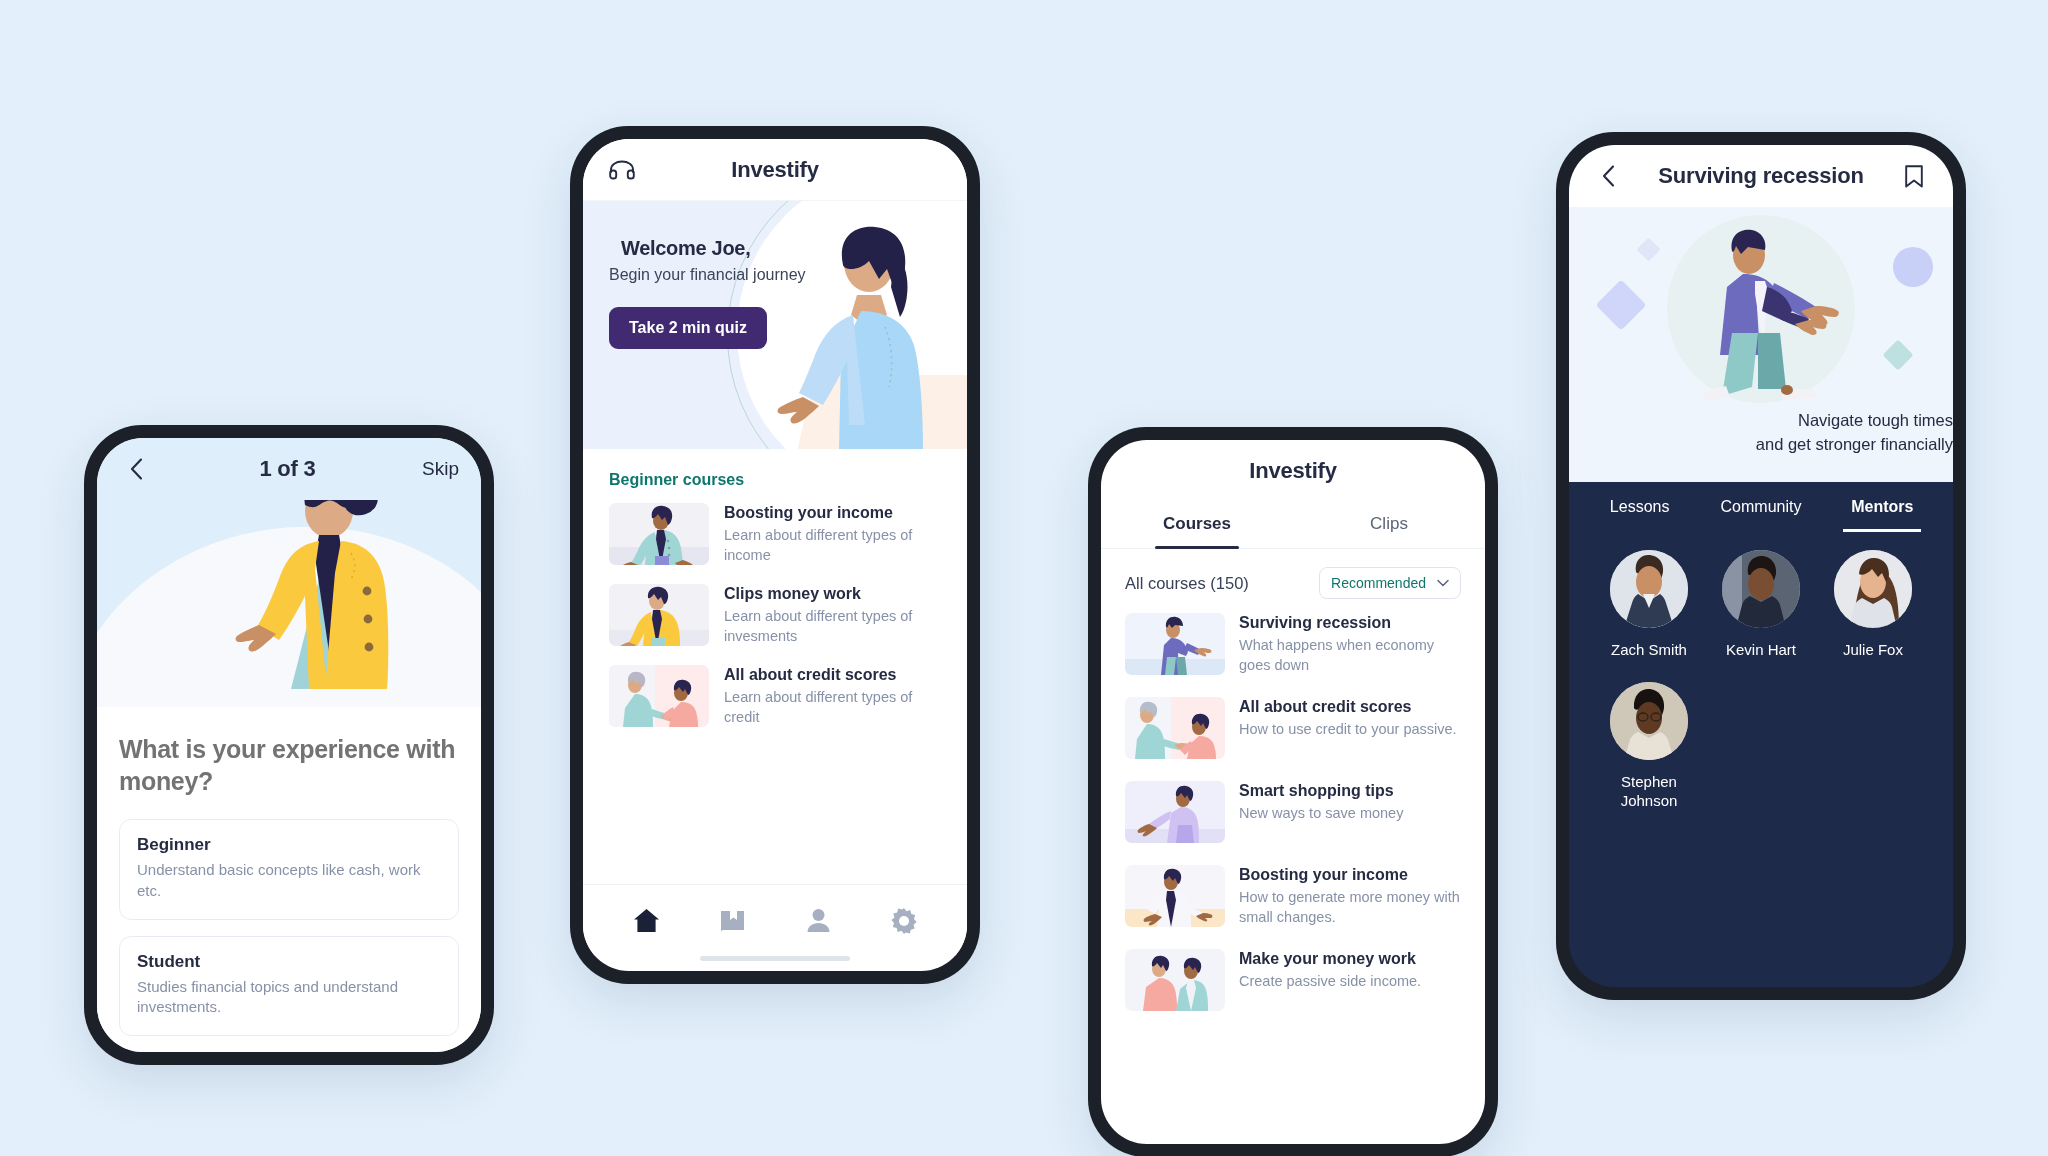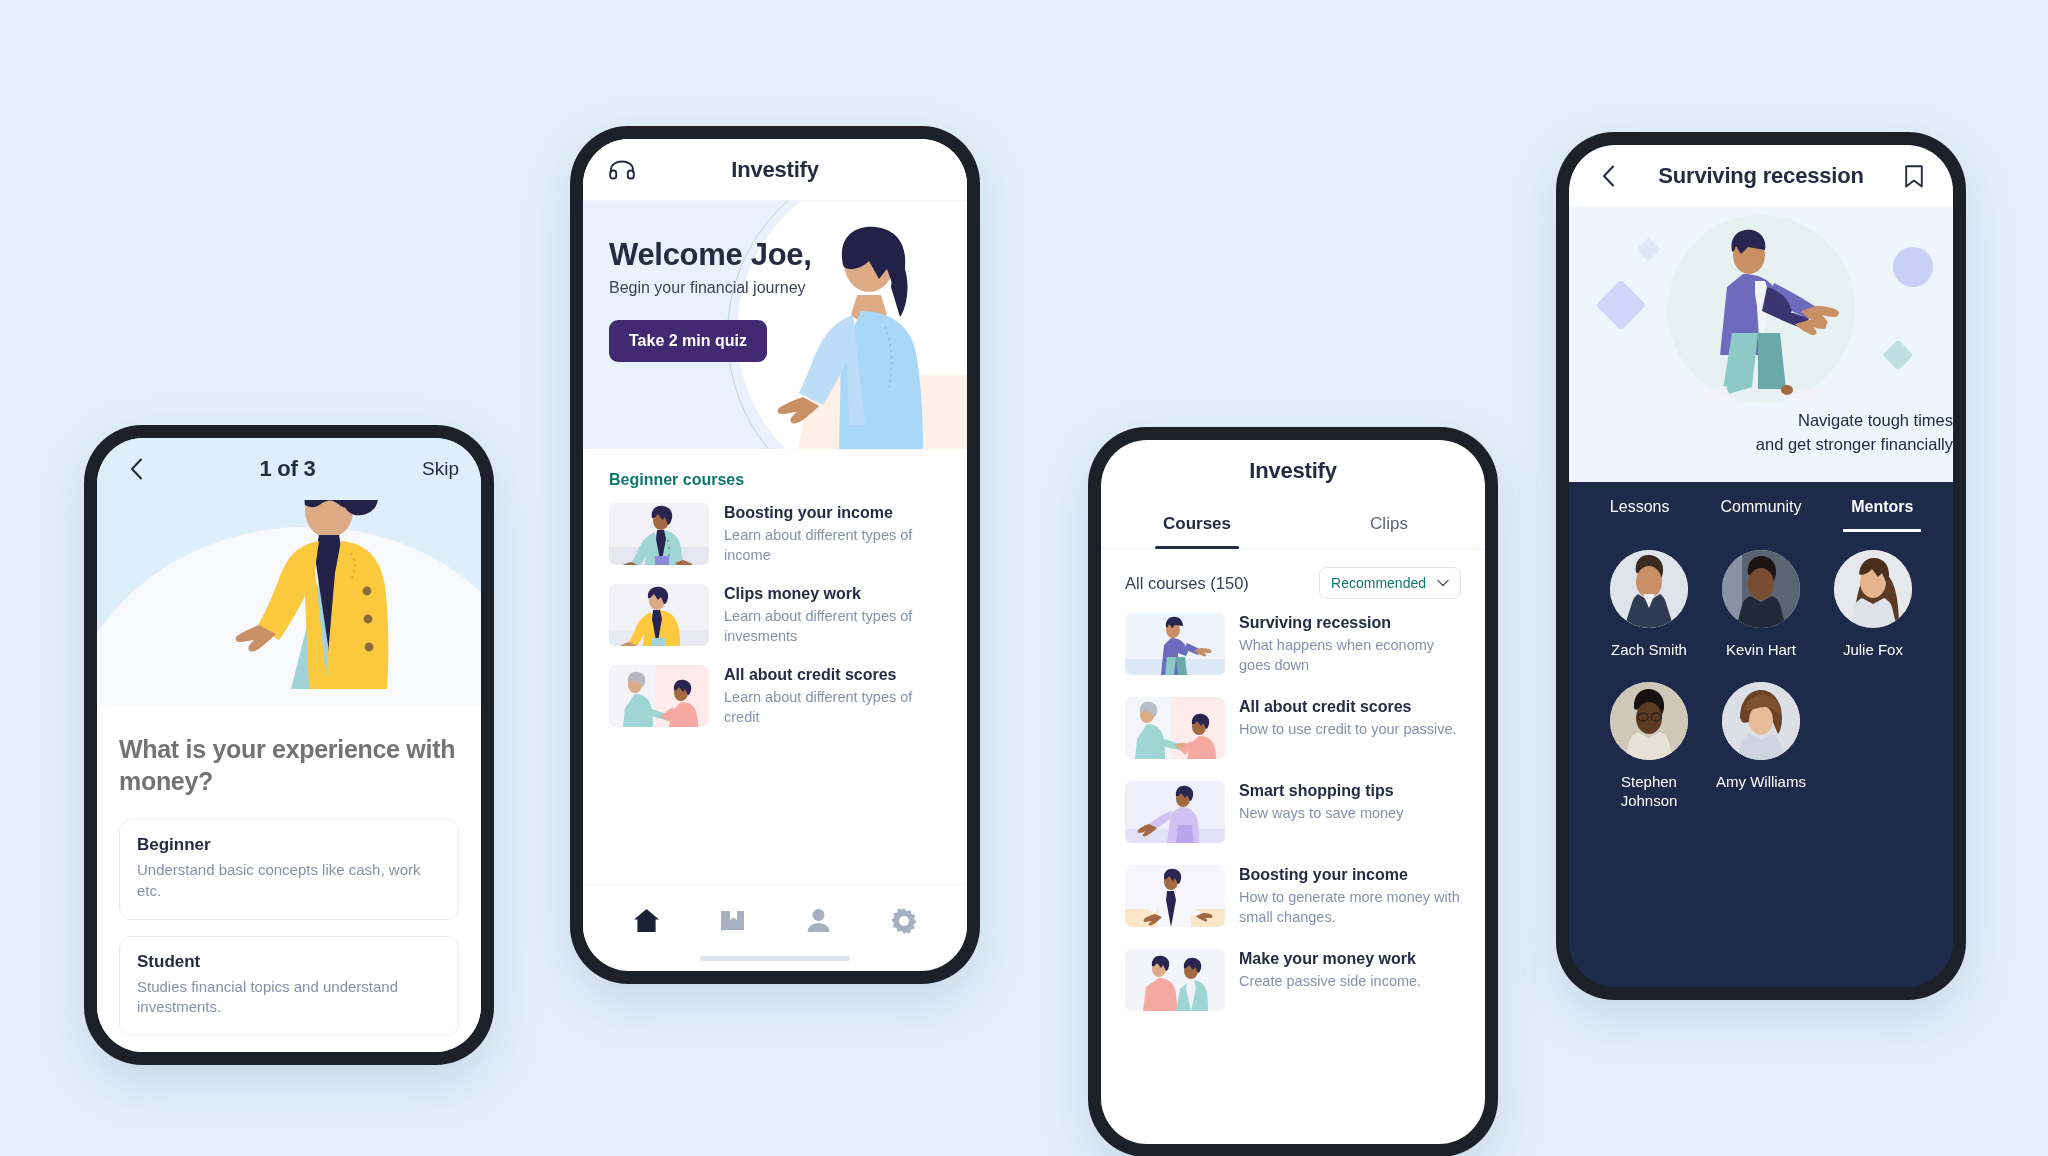--- a/index.html
+++ b/index.html
@@ -90,21 +90,21 @@
     position: absolute; right: -120px; top: -46px;
     width: 360px; height: 360px; border-radius: 50%;
     border: 1.5px solid #b9d7d4;
   }
   .hero-white {
     position: absolute; right: -100px; top: -34px;
     width: 330px; height: 330px; border-radius: 50%;
     background: #ffffff;
   }
   .hero-text { position: relative; z-index: 4; }
-  .hero-title { font-size: 31px; font-weight: bold; color: #252b42; letter-spacing: -.3px; }
+  .hero-title { font-size: 20px; font-weight: bold; color: #252b42; letter-spacing: -.3px; margin-left: 12px; }
   .hero-sub { font-size: 16px; color: #3c4458; margin-top: 6px; }
   .hero-btn {
     display: inline-block; margin-top: 23px;
     background: #412a71; color: #fff;
     font-size: 16px; font-weight: bold;
     padding: 12px 20px; border-radius: 9px;
     position: relative; z-index: 5;
   }
   .hero-person { position: absolute; right: 0; top: 22px; z-index: 3; }
 
@@ -645,30 +645,18 @@
               <path d="M24 26c-1-14 8-20 16-19 9 1 15 9 14 19-1 6-3 10-5 11l-4-10-4 4-6-9c-3 6-10 7-11 4z" fill="#17120f"></path>
               <ellipse cx="39" cy="36" rx="13" ry="16" fill="#5e3a23"></ellipse>
               <ellipse cx="33" cy="35" rx="5" ry="4" fill="none" stroke="#2a211a" stroke-width="1.3"></ellipse>
               <ellipse cx="46" cy="35" rx="5" ry="4" fill="none" stroke="#2a211a" stroke-width="1.3"></ellipse>
               <path d="M28 50c-5 2-8 6-9 11l-5 17h50l-5-17c-1-5-4-9-9-11l-11 6z" fill="#e8e2d6"></path>
             </svg>
           </div>
           <div class="mentor-name">Stephen Johnson</div>
         </div>
 
-        <div class="mentor">
-          <div class="mentor-avatar">
-            <svg width="78" height="78" viewBox="0 0 78 78">
-              <rect width="78" height="78" fill="#dcdfe6"></rect>
-              <path d="M18 36c0-18 10-28 21-28s21 10 21 28c0 8-2 14-4 16l-6-14-5 6-8-12c-6 8-14 10-17 8z" fill="#6b4327"></path>
-              <ellipse cx="39" cy="38" rx="12" ry="15" fill="#e8bb99"></ellipse>
-              <path d="M22 28c4-12 13-16 21-15 10 2 16 10 15 21-3-5-9-9-15-9-8 0-15 5-21 3z" fill="#7d5230"></path>
-              <path d="M28 52c-5 2-8 6-9 11l-4 15h48l-4-15c-1-5-4-9-9-11l-11 6z" fill="#cfd5de"></path>
-            </svg>
-          </div>
-          <div class="mentor-name">Amy Williams</div>
-        </div>
 
       </div>
     </div>
   </div>
 
 </div>
 
 </body></html>

